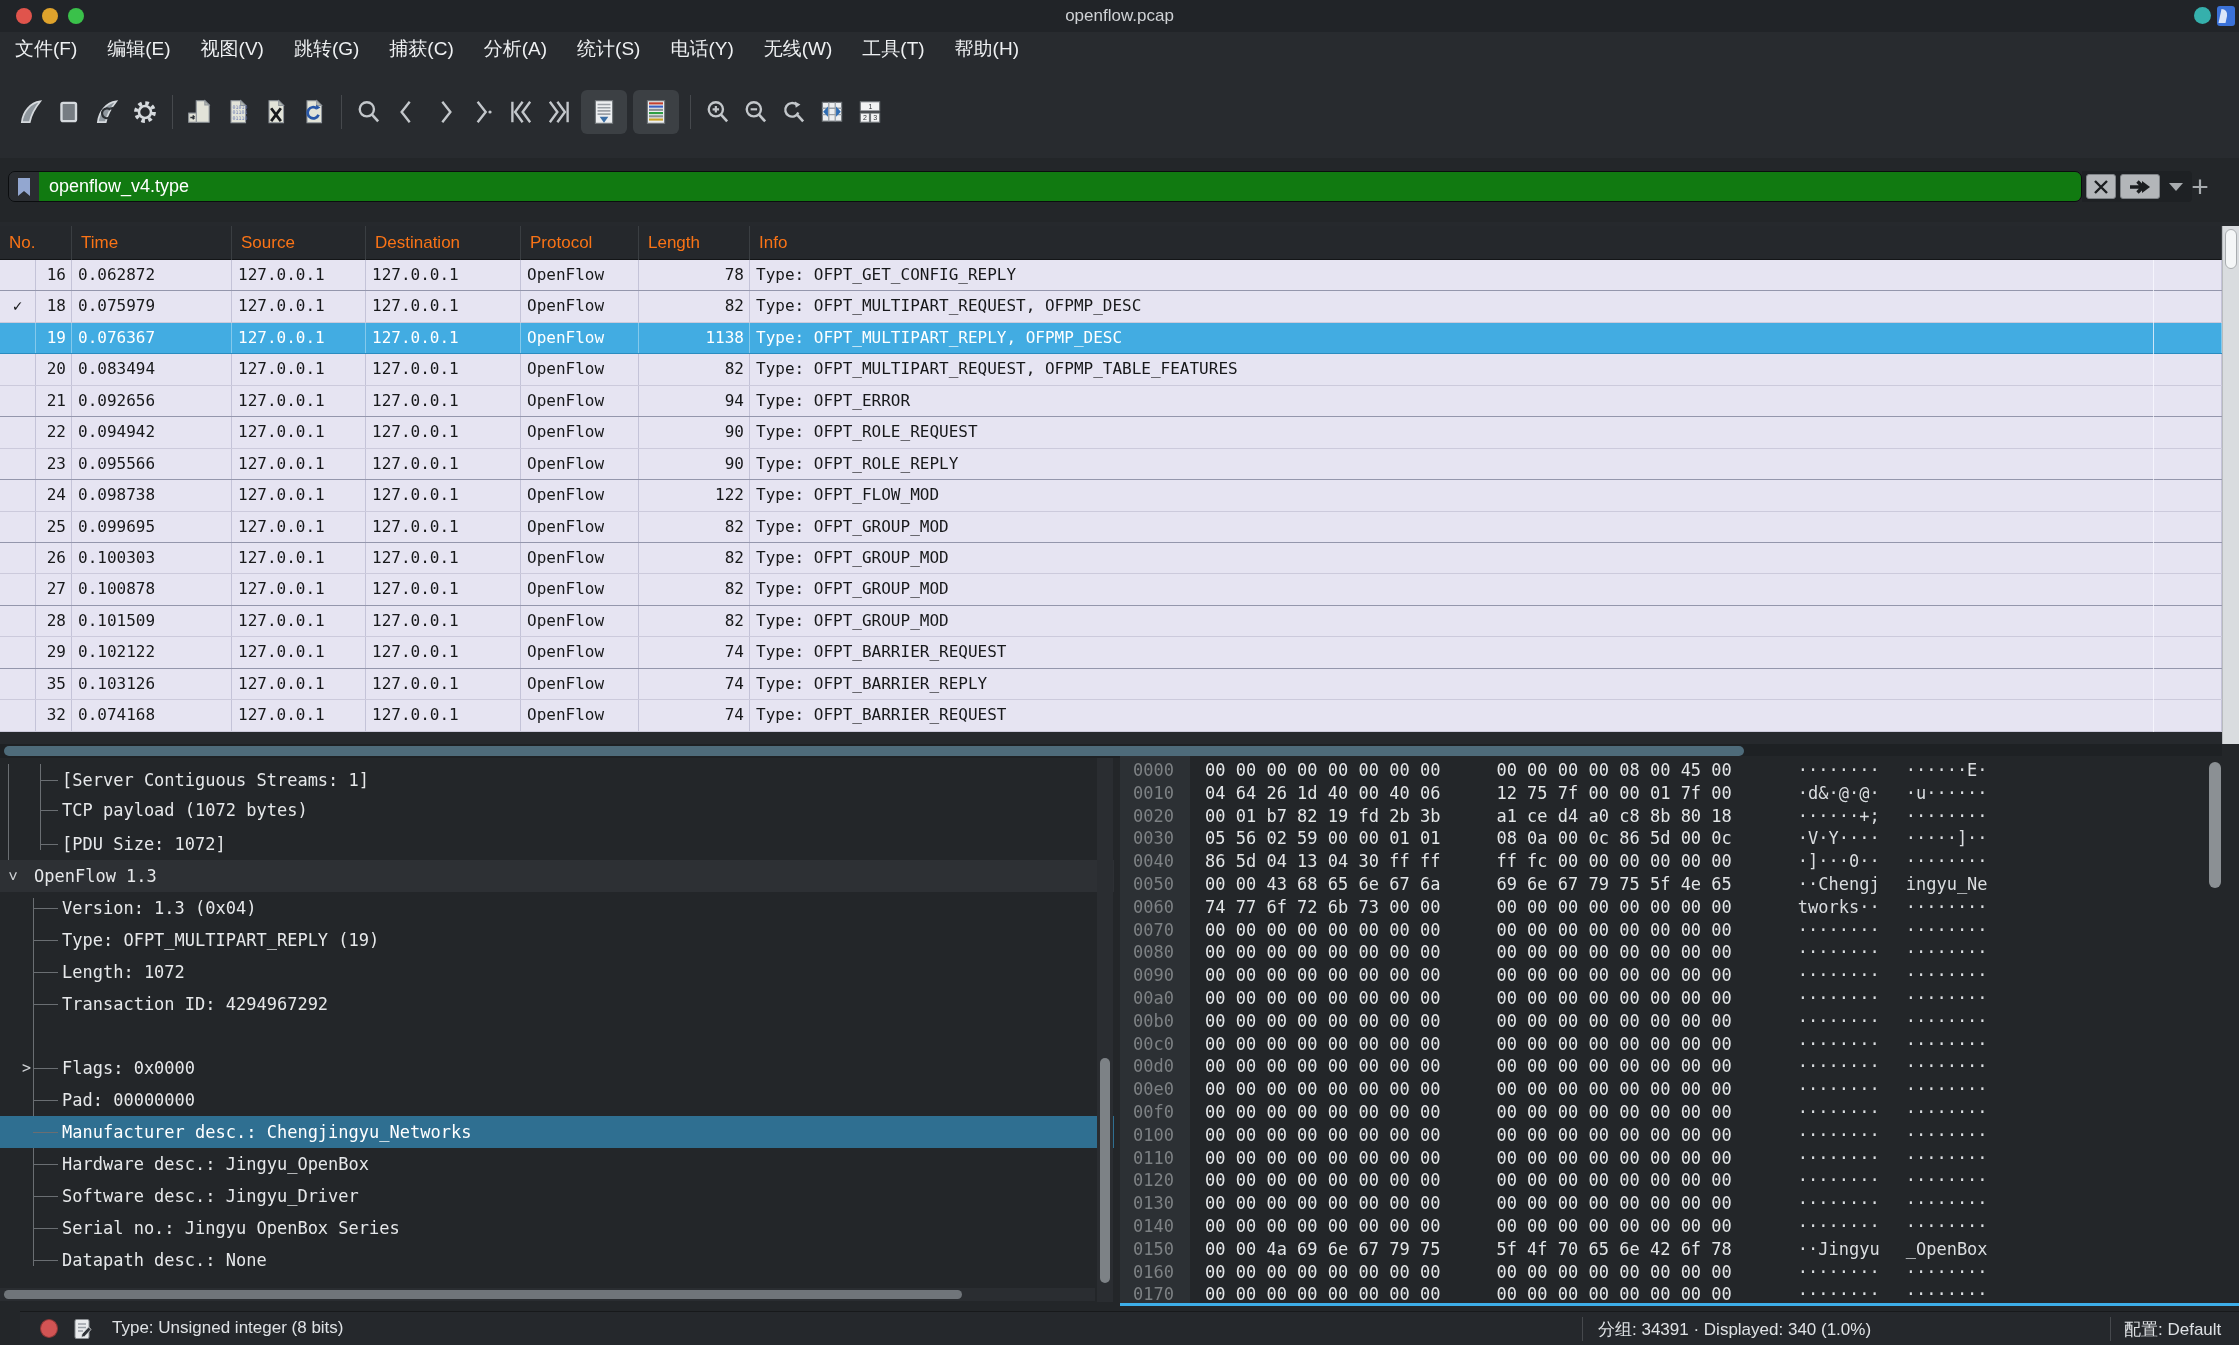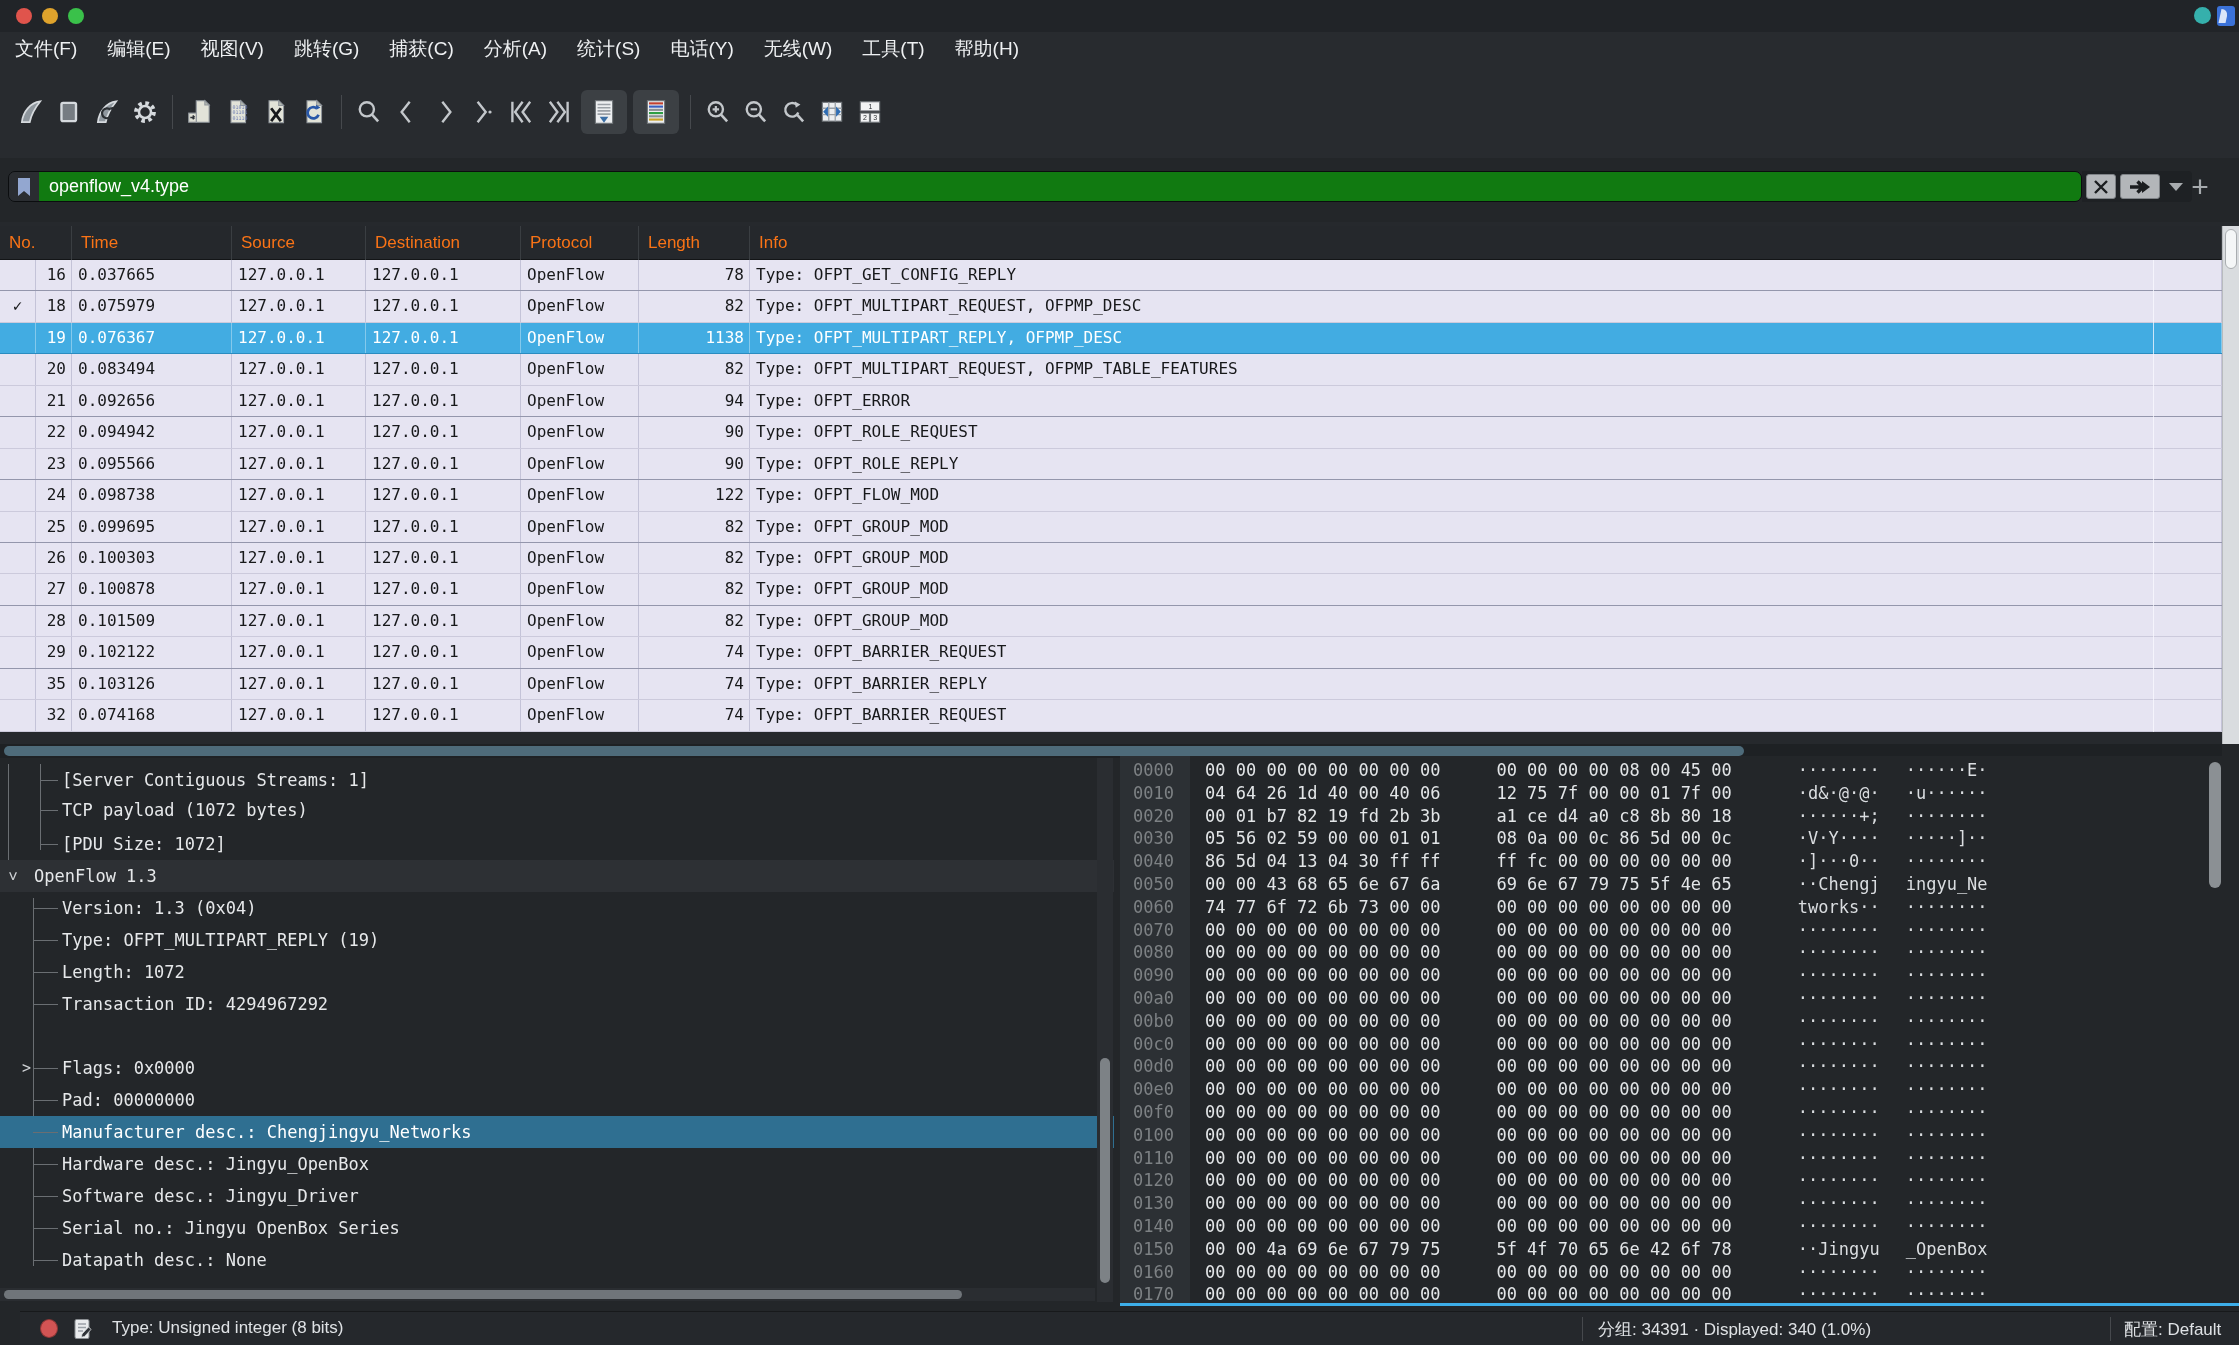--- a/index.html
+++ b/index.html
@@ -92,20 +92,21 @@
 </style>
 </head>
 <body>
 
 <div id="win">
 
   <div id="titlebar">
     <div class="tl" id="tl-close"></div>
     <div class="tl" id="tl-min"></div>
     <div class="tl" id="tl-max"></div>
+    <div id="win-title">openflow.pcap</div>
     <div id="tb-teal"></div>
     <div id="tb-blue"></div>
   </div>
 
   <div id="menubar">
       <div class="menu-item">文件(F)</div>
       <div class="menu-item">编辑(E)</div>
       <div class="menu-item">视图(V)</div>
       <div class="menu-item">跳转(G)</div>
       <div class="menu-item">捕获(C)</div>
@@ -346,21 +347,21 @@
         <div class="pl-h-cell">Source</div>
         <div class="pl-h-cell">Destination</div>
         <div class="pl-h-cell">Protocol</div>
         <div class="pl-h-cell">Length</div>
         <div class="pl-h-cell">Info</div>
       </div>
     <div id="pl-rows">
         <div class="pl-row sep">
           <div class="pl-cell gutter"></div>
           <div class="pl-cell num">16</div>
-          <div class="pl-cell">0.037665</div>
+          <div class="pl-cell">0.062872</div>
           <div class="pl-cell">127.0.0.1</div>
           <div class="pl-cell">127.0.0.1</div>
           <div class="pl-cell">OpenFlow</div>
           <div class="pl-cell num">78</div>
           <div class="pl-cell">Type: OFPT_GET_CONFIG_REPLY</div>
         </div>
         <div class="pl-row">
           <div class="pl-cell gutter">✓</div>
           <div class="pl-cell num">18</div>
           <div class="pl-cell">0.075979</div>

